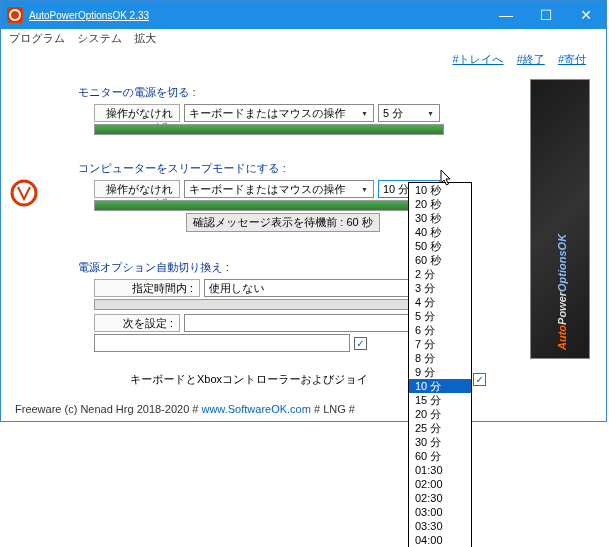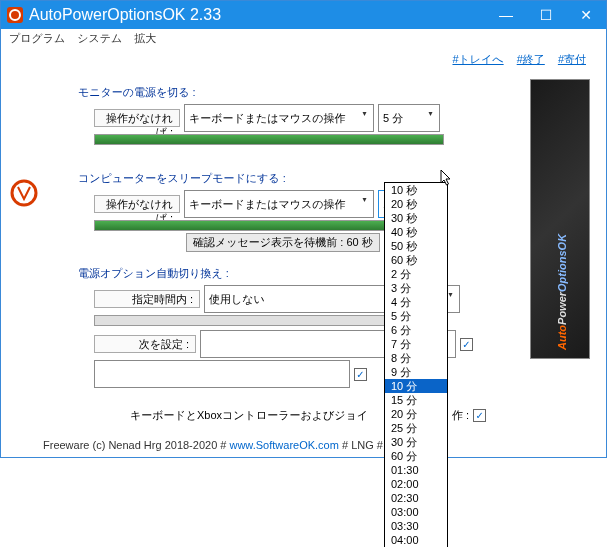--- a/index.html
+++ b/index.html
@@ -1,48 +1,48 @@
 <!DOCTYPE html>
 <html><head>
 <meta charset="utf-8">
 <style>
 * { margin: 0; padding: 0; box-sizing: border-box; font-family: "Meiryo UI", "MS UI Gothic", sans-serif; font-size: 11px; }
 body { background: #fff; width: 609px; height: 547px; position: relative; }
 .window { width: 607px; border: 1px solid #3a89d8; background: #fff; }
 .titlebar { background: #1e8de6; height: 28px; display: flex; align-items: center; padding: 0 0 0 6px; color: #fff; }
 .titlebar .icon { width: 16px; height: 16px; margin-right: 6px; background: #d83b01; border-radius: 3px; position: relative; }
 .titlebar .icon::after { content: ""; position: absolute; width: 8px; height: 8px; border: 2px solid #fff; border-radius: 50%; top: 2px; left: 2px; }
-.title-text { flex: 1; font-size: 16px; }
+.title-text { flex: 1; font-size: 10px; text-decoration: underline; }
 .winbtns { display: flex; height: 100%; }
 .winbtn { width: 40px; display: flex; align-items: center; justify-content: center; color: #fff; font-size: 14px; }
 .winbtn.close { background: transparent; }
 .menubar { background: #fff; padding: 2px 8px; display: flex; gap: 12px; color: #333; }
 .menubar span { cursor: default; }
 .linkbar { text-align: right; padding: 4px 20px; }
 .linkbar span { color: #0066cc; margin-left: 10px; cursor: pointer; text-decoration: underline; }
 .content { padding: 8px 14px 8px 9px; display: flex; gap: 10px; }
 .leftcol { width: 36px; padding-top: 100px; }
 .app-icon-big { width: 28px; height: 28px; }
 .maincol { flex: 1; }
 .rightcol { width: 62px; padding-top: 0; }
 .sidebanner { width: 60px; height: 280px; background: linear-gradient(135deg, #1a1a1a 0%, #333 50%, #1a1a1a 100%); border: 1px solid #888; position: relative; overflow: hidden; }
 .sidebanner-text { position: absolute; transform: rotate(-90deg); transform-origin: center; width: 260px; left: -100px; top: 130px; font-weight: bold; font-style: italic; font-size: 17px; white-space: nowrap; }
 .sidebanner-text .p1 { color: #ff6600; }
 .sidebanner-text .p2 { color: #ddd; }
 .sidebanner-text .p3 { color: #88bbff; }
 .group-title { color: #003399; margin: 6px 0 4px 22px; }
 .row { display: flex; align-items: center; margin-left: 38px; margin-bottom: 2px; gap: 4px; }
 .lbl { display: inline-block; border: 1px solid #aaa; background: #fafafa; text-align: right; padding: 1px 6px; height: 18px; line-height: 14px; }
-.combo { border: 1px solid #888; background: #fff; height: 28px; display: flex; align-items: center; padding: 0 4px; position: relative; }
+.combo { border: 1px solid #888; background: #fff; height: 18px; display: flex; align-items: center; padding: 0 4px; position: relative; }
 .combo .arrow { position: absolute; right: 2px; top: 2px; width: 13px; height: 13px; display: flex; align-items: center; justify-content: center; font-size: 8px; color: #333; }
 .progbar { height: 11px; background: #e0e0e0; border: 1px solid #999; margin-left: 38px; position: relative; }
 .progbar .fill { height: 100%; background: linear-gradient(#4caf50, #2e7d32); }
 .msgbtn { border: 1px solid #999; background: #eaeaea; padding: 1px 6px; display: inline-block; margin-left: 130px; margin-top: 2px; }
 .chk { width: 13px; height: 13px; border: 1px solid #666; background: #fff; display: inline-flex; align-items: center; justify-content: center; font-size: 10px; color: #0066cc; }
-.footer { padding: 6px 14px; color: #333; margin-left: 28px; }
+.footer { padding: 6px 14px; color: #333; }
 .footer .lnk { color: #0066cc; }
 .dropdown-open { position: absolute; border: 1px solid #000; background: #fff; z-index: 100; }
 .dropdown-open .item { padding: 0 6px; line-height: 14px; font-size: 11px; white-space: nowrap; }
 .dropdown-open .item.sel { background: #0a64c8; color: #fff; }
 .cursor { position: absolute; width: 14px; height: 18px; z-index: 200; }
 </style>
 </head>
 <body>
 
 <div class="window">
@@ -103,31 +103,31 @@
         <span class="combo" style="width:62px;border-color:#1e8de6">
           <span>10 分</span>
           <span class="arrow">▾</span>
         </span>
       </div>
       <div class="progbar" style="width:350px;margin-top:2px">
           <div class="fill" style="width:100%"></div>
         </div>
       <div class="msgbtn">確認メッセージ表示を待機前 : 60 秒</div>
 
-      <div class="group-title" style="margin-top:14px">電源オプション自動切り換え :</div>
+      <div class="group-title" style="margin-top:28px">電源オプション自動切り換え :</div>
       <div class="row">
         <span class="lbl" style="width:106px">指定時間内 :</span>
         <span class="combo" style="width:256px">
           <span>使用しない</span>
           <span class="arrow">▾</span>
         </span>
       </div>
       <div class="progbar" style="width:350px;margin-top:2px"></div>
       <div class="row" style="margin-top:4px">
-        <span class="lbl" style="width:102px">次を設定 :</span>
+        <span class="lbl" style="width:86px">次を設定 :</span>
         <span class="combo" style="width:256px">
           <span class="arrow"></span>
         </span>
         <span class="chk">✓</span>
       </div>
       <div class="row" style="margin-top:2px">
         <span class="combo" style="width:256px">
           <span class="arrow"></span>
         </span>
         <span class="chk">✓</span>
@@ -147,21 +147,21 @@
         </div>
       </div>
     </div>
   </div>
 
   <div class="footer">
     <span>Freeware (c) Nenad Hrg 2018-2020 # </span><span class="lnk">www.SoftwareOK.com</span><span>   # LNG   #</span>
   </div>
 </div>
 
-<div class="dropdown-open" id="dd" style="left:384px; top:182px; width:64px">
+<div class="dropdown-open" id="dd" style="left:408px; top:182px; width:64px">
     <div class="item">10 秒</div>
     <div class="item">20 秒</div>
     <div class="item">30 秒</div>
     <div class="item">40 秒</div>
     <div class="item">50 秒</div>
     <div class="item">60 秒</div>
     <div class="item">2 分</div>
     <div class="item">3 分</div>
     <div class="item">4 分</div>
     <div class="item">5 分</div>

